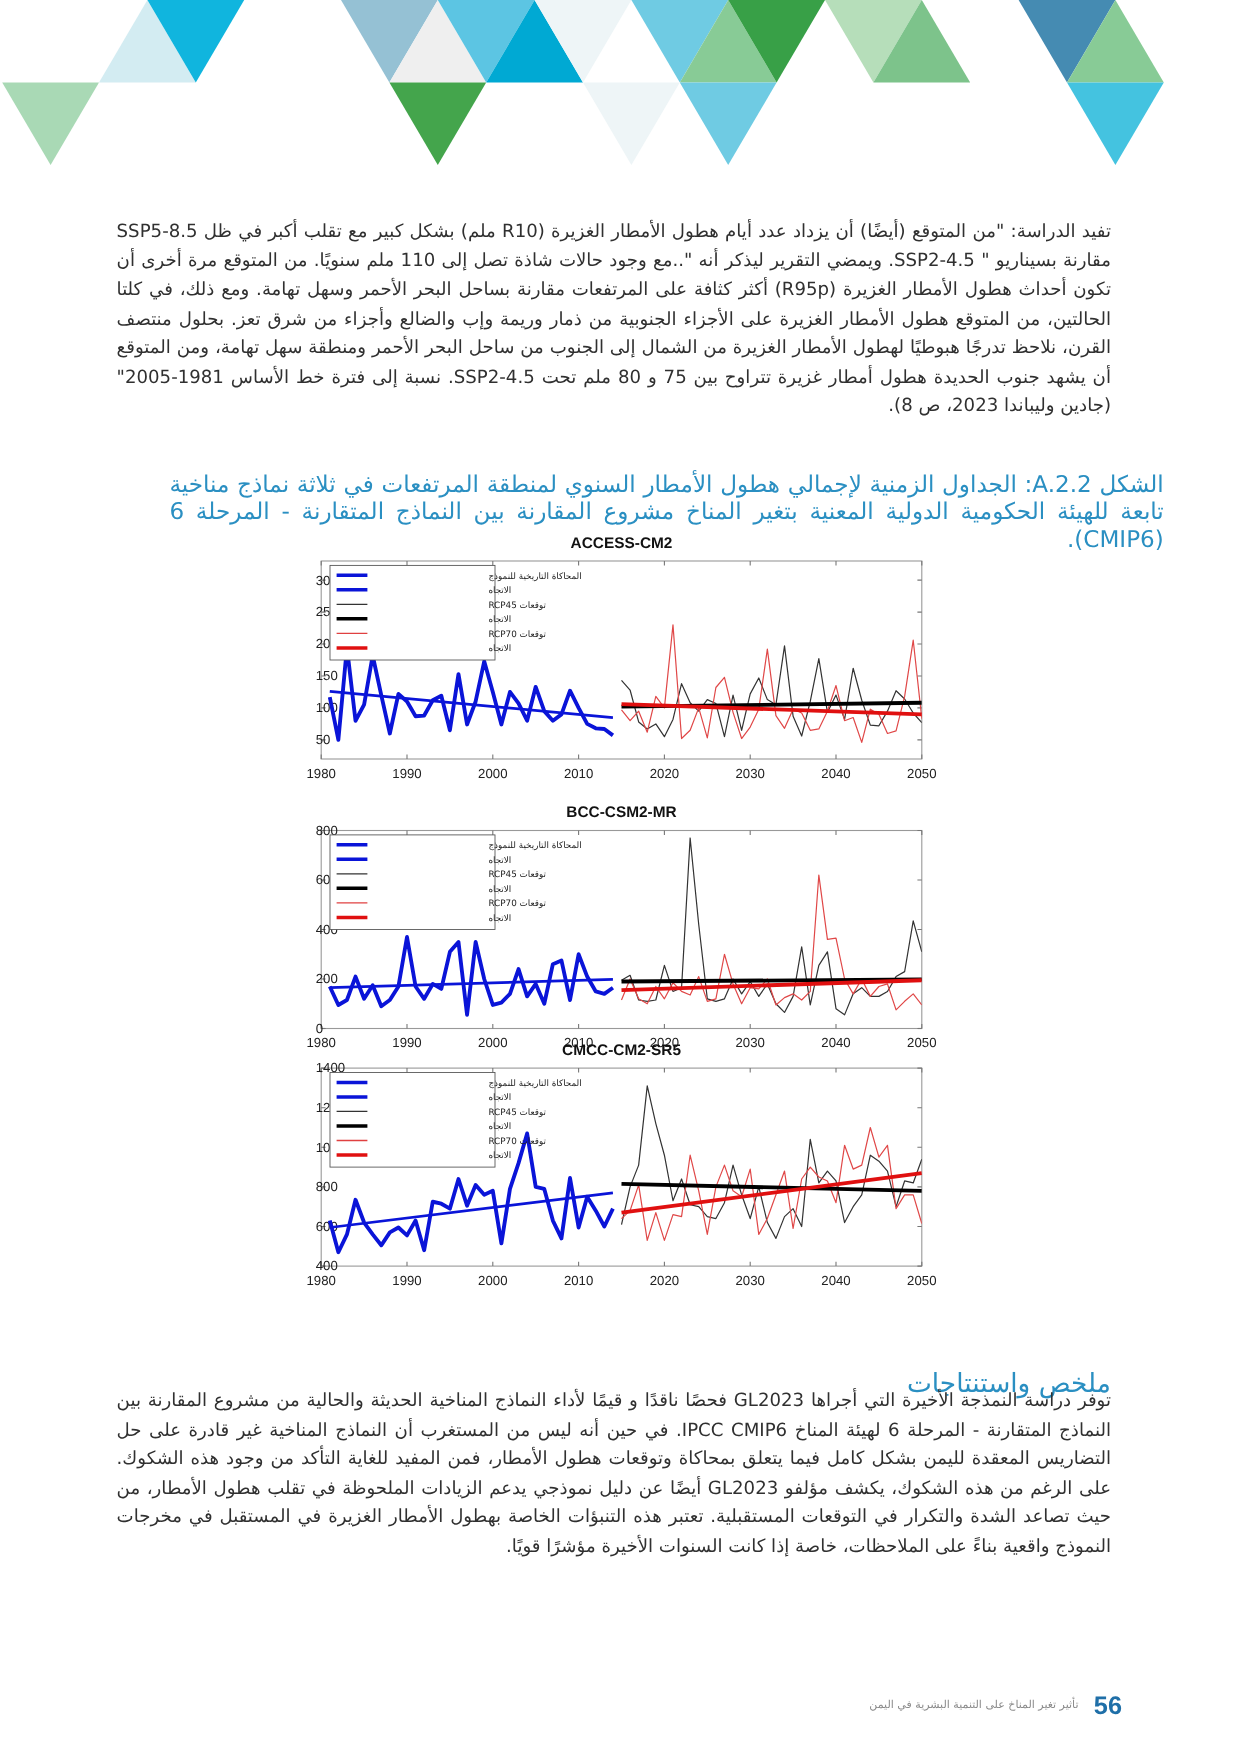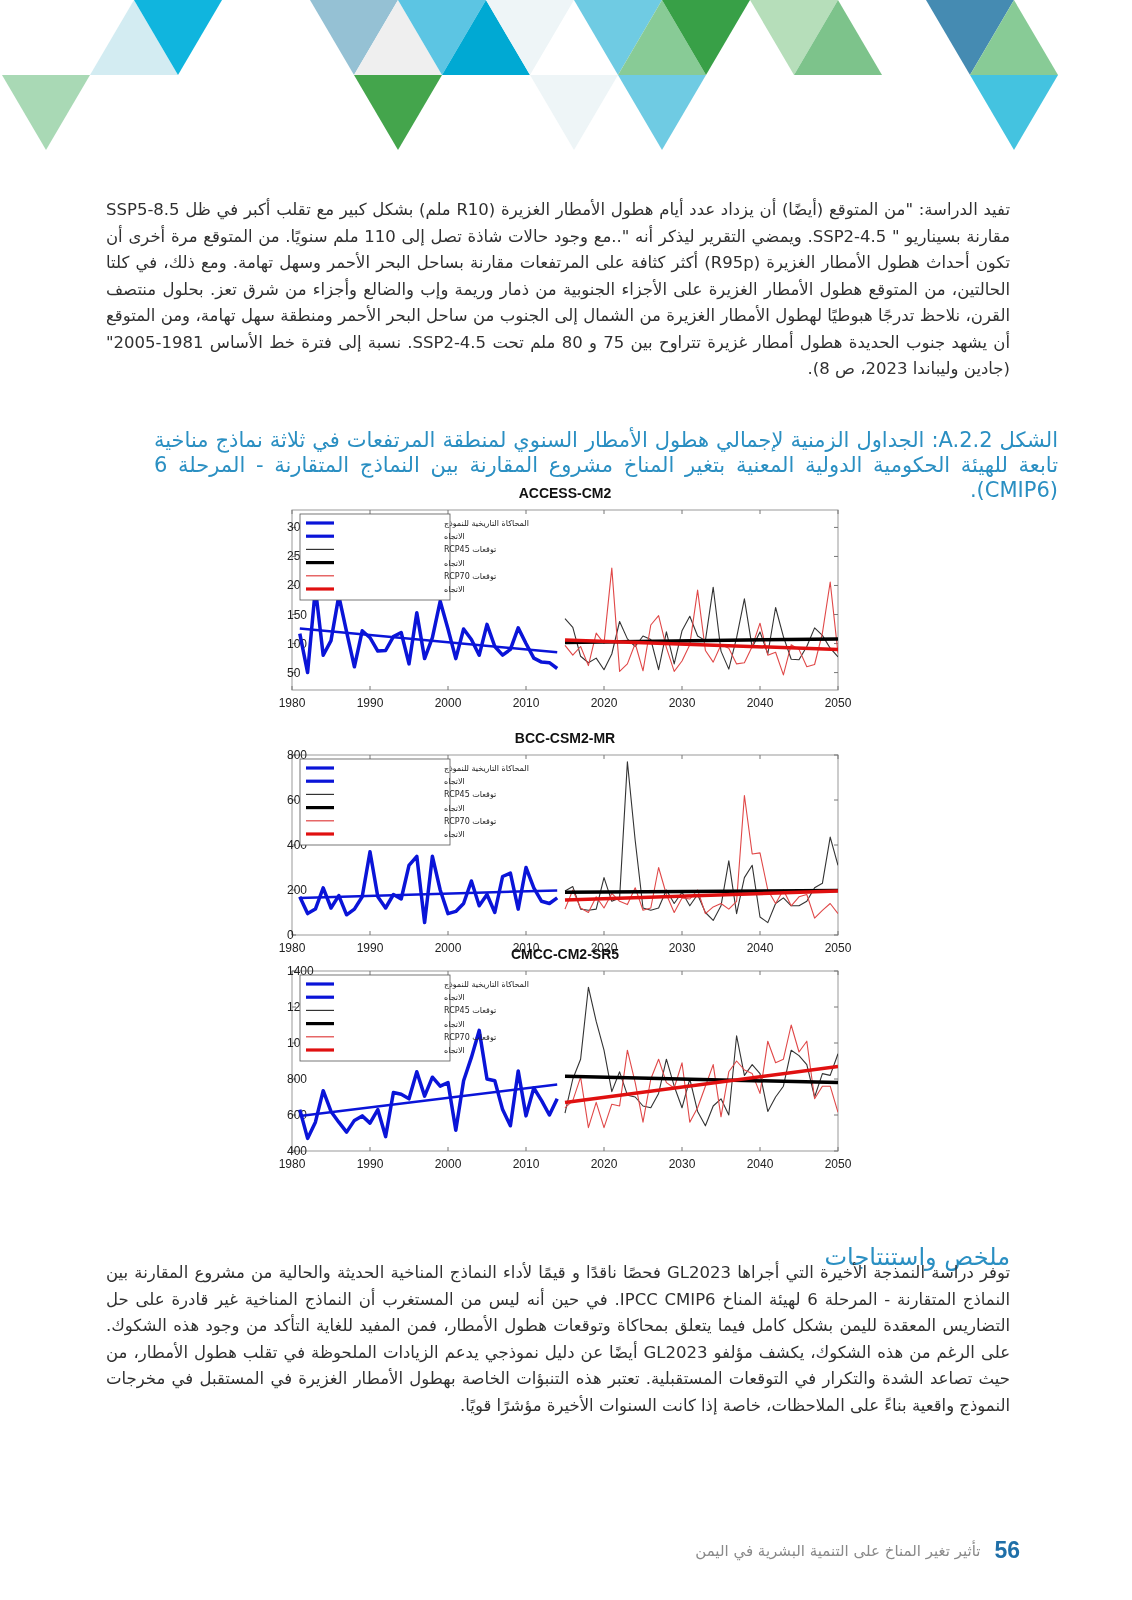--- a/index.html
+++ b/index.html
@@ -15,21 +15,21 @@
     .caption { position: absolute; left: 106px; top: 428px; width: 904px; font-size: 21px; line-height: 25px; color: #2a8fc2; direction: rtl; text-align: justify; text-align-last: right; margin-left: 48px; }
 
     .section-title { position: absolute; right: 122px; top: 1243px; font-size: 24px; color: #2a8fc2; direction: rtl; font-weight: normal; }
 
     .figure { position: absolute; left: 250px; top: 480px; width: 620px; height: 745px; }
     .chart { position: absolute; left: 0; width: 620px; }
     .chart svg { display: block; }
 
     .footer { position: absolute; right: 112px; top: 1537px; direction: rtl; display: flex; align-items: center; gap: 14px; }
     .page-num { font-size: 23px; font-weight: bold; color: #1f6fa8; font-family: "Liberation Sans", sans-serif; }
-    .footer-title { font-size: 15px; color: #8a8a8a; }
+    .footer-title { font-size: 10px; color: #8a8a8a; }
   </style>
 </head>
 <body>
 
 <svg class="header-deco" viewBox="0 0 1132 160" xmlns="http://www.w3.org/2000/svg">
 
   <polygon points="90,75 134,0 178,75" fill="#d3ecf2"></polygon>
   <polygon points="134,0 222,0 178,75" fill="#10b5de"></polygon>
   <polygon points="310,0 398,0 354,75" fill="#95c1d4"></polygon>
   <polygon points="354,75 398,0 442,75" fill="#efefef"></polygon>

